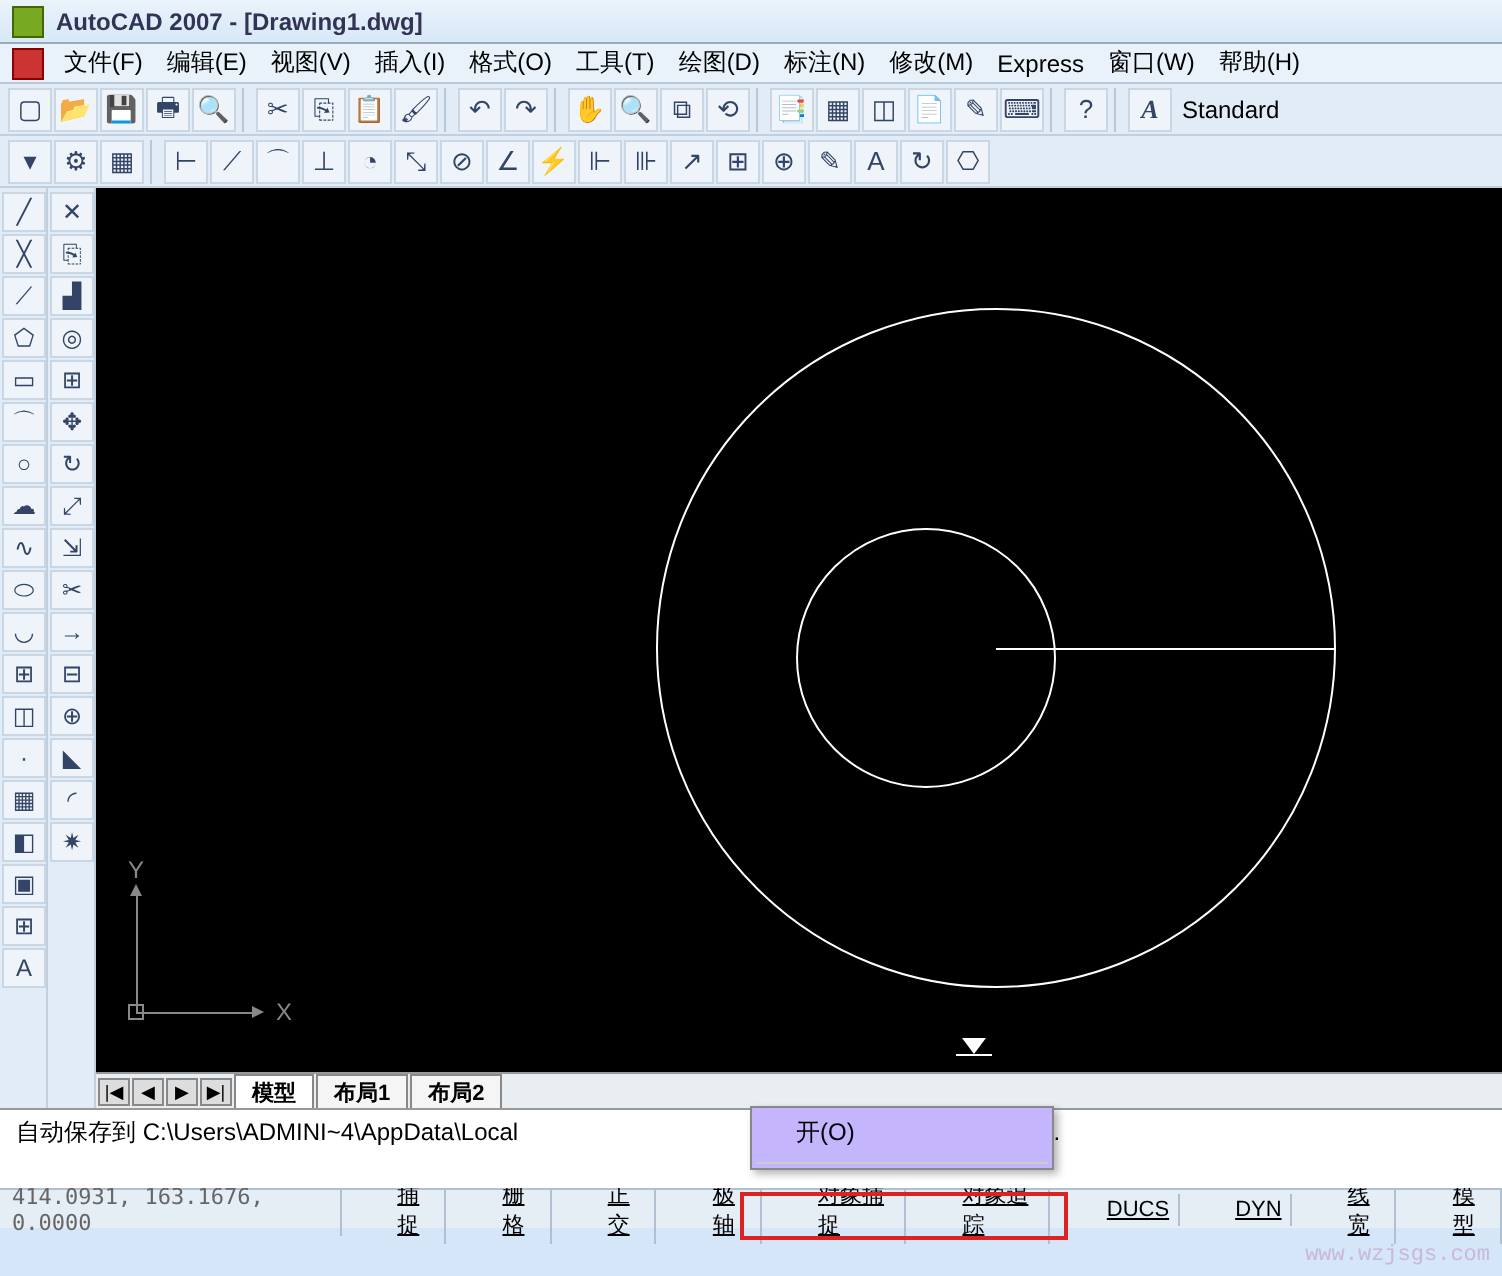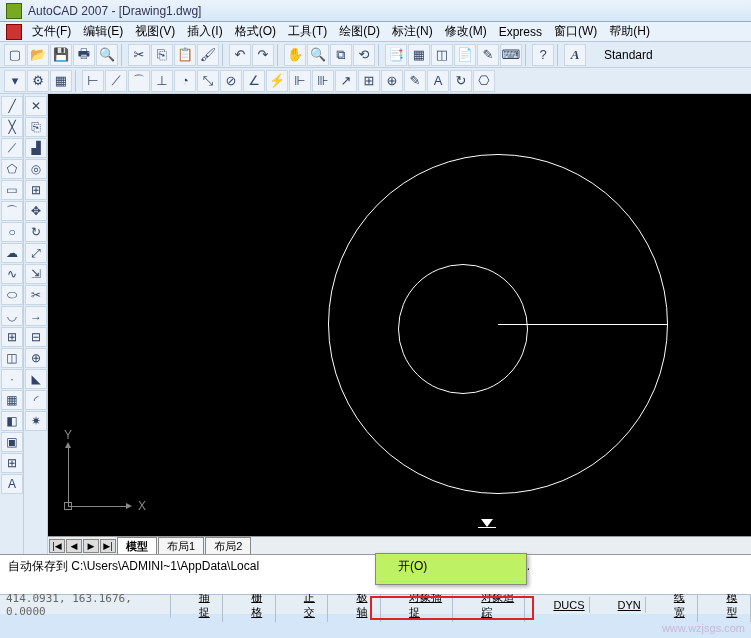--- a/index.html
+++ b/index.html
@@ -1,32 +1,32 @@
 <!DOCTYPE html>
 <html><head>
 <meta charset="utf-8">
 <style>
 * { margin:0; padding:0; box-sizing:border-box; font-family:"Microsoft YaHei","SimSun",sans-serif; font-size:12px; }
 body { width:751px; height:638px; background:#d4e6f7; overflow:hidden; position:relative; }
 
 
-.titlebar { height:22px; background:linear-gradient(#eaf3fb,#d7e8f8); display:flex; align-items:center; padding:0 6px; border-bottom:1px solid #9ab; }
+.titlebar { height:22px; background:linear-gradient(#eaf3fb,#d7e8f8); display:flex; align-items:center; padding:0 6px; border-bottom:1px solid #9ab;font-weight:bold; }
 .titlebar .appicon { width:16px; height:16px; background:#7a2; margin-right:6px; display:inline-block; border:1px solid #460; }
 .titlebar .title { color:#335; }
 
 
 .menubar { height:20px; background:#e9f2fb; display:flex; align-items:center; padding:0 2px; border-bottom:1px solid #b8c8d8;text-align:center; }
 .menubar .menuicon { width:16px; height:16px; background:#c33; margin:0 4px; border:1px solid #800; }
 .menubar .menuitem { padding:2px 6px; cursor:default; }
 
 
 .toolbar { height:26px; background:#e2ecf6; display:flex; align-items:center; padding:1px 4px; border-bottom:1px solid #c2d0de; gap:1px; }
 .tbtn { width:22px; height:22px; background:#eef4fa; border:1px solid #c9d6e3; display:flex; align-items:center; justify-content:center; cursor:pointer; font-size:13px; color:#346; }
 .tsep { width:4px; height:22px; border-left:1px solid #b8c8d8; margin:0 2px; }
-.toolbar .tlabel { width:70px; padding:2px 4px;margin-left:13px; }
+.toolbar .tlabel { width:70px; padding:2px 4px; }
 .toolbar .wsinput { width:150px; height:20px; background:#fff; border:1px solid #8ab; padding:0 4px; display:flex; align-items:center; }
 .toolbar .dimstyle { width:60px; height:20px; background:#fff; border:1px solid #8ab; padding:0 4px; display:flex; align-items:center;margin-top:48px; }
 
 
 .main { display:flex; height:460px; }
 .vtoolbar { width:24px; background:#e2ecf6; border-right:1px solid #c2d0de; display:flex; flex-direction:column; gap:1px; padding:2px 1px; }
 .vtoolbar.right-of { border-right:1px solid #c2d0de; }
 .vbtn { width:22px; height:20px; background:#eef4fa; border:1px solid #c9d6e3; display:flex; align-items:center; justify-content:center; font-size:12px; color:#346; cursor:pointer; }
 .canvaswrap { flex:1; display:flex; flex-direction:column; background:#000; position:relative; }
 .canvas { flex:1; background:#000; position:relative; overflow:hidden; }
@@ -44,43 +44,43 @@
 .ucs .box{ position:absolute; left:-4px; top:-4px; width:8px; height:8px; border:1px solid #888; }
 
 
 .midmark { position:absolute; left:430px; bottom:8px; }
 .midmark .tri{ width:0;height:0;border-left:6px solid transparent;border-right:6px solid transparent;border-top:8px solid #fff; margin:0 auto;}
 .midmark .bar{ width:18px;height:1px;background:#fff;margin-top:0;}
 
 
 .tabsrow { height:18px; background:#e9eef3; display:flex; align-items:center; border-top:1px solid #999; }
 .tabsrow .navbtn { width:16px;height:14px;border:1px solid #888;background:#ddd;display:flex;align-items:center;justify-content:center;font-size:9px;margin-left:1px;cursor:pointer;}
-.tabsrow .tab { padding:1px 8px;border:1px solid #888;border-bottom:none;background:#f5f5f5;margin-left:1px;font-size:11px;cursor:pointer;}
+.tabsrow .tab { padding:1px 8px;border:1px solid #888;border-bottom:none;background:#f5f5f5;margin-left:1px;font-size:11px;cursor:pointer;font-weight:bold;}
 .tabsrow .tab.active { background:#fff; font-weight:bold;}
 
 
 .cmdarea { background:#fff; border-top:1px solid #999; padding:2px 8px; height:40px; position:relative; overflow:hidden;}
 .cmdline { white-space:nowrap; font-family:"SimSun",monospace; font-size:13px; line-height:18px;}
 
 
 .statusbar { height:20px; background:#e5edf5; border-top:1px solid #b0c0d0; display:flex; align-items:center;gap:24px; }
 .statusbar .coord { width:190px; padding:0 6px; border-right:1px solid #b0c0d0; color:#666; font-family:monospace; font-size:11px;}
 .statusbar .stbtn { padding:2px 4px; border-right:1px solid #b0c0d0; cursor:pointer; font-size:11px;text-decoration:underline;}
 
 
-.contextmenu { position:absolute; left:375px; top:553px; width:152px; background:#bef264; border:1px solid #888; box-shadow:2px 2px 4px rgba(0,0,0,0.3); z-index:10; }
+.contextmenu { position:absolute; left:375px; top:553px; width:152px; background:#c4b5fd; border:1px solid #888; box-shadow:2px 2px 4px rgba(0,0,0,0.3); z-index:10; }
 .contextmenu .cmitem { padding:4px 22px; cursor:default; font-size:12px; position:relative;}
 .contextmenu .cmitem.hl { background:#cde3f8; border:1px solid #7ab; padding:3px 21px; }
 .contextmenu .cmsep { height:1px; background:#ccc; margin:2px 2px; }
 
 
 .redbox { position:absolute; left:370px; top:596px; width:164px; height:24px; border:2px solid #d22; z-index:11; pointer-events:none; }
 
 
-.wm { position:absolute; right:6px; bottom:4px; color:#c9b8d8; font-size:11px; font-family:Liberation Sans, sans-serif; z-index:12;}
+.wm { position:absolute; right:6px; bottom:4px; color:#c9b8d8; font-size:11px; font-family:Liberation Mono, monospace; z-index:12;}
 </style>
 </head>
 <body>
 
 <div class="titlebar">
   <span class="appicon"></span>
   <span class="title">AutoCAD 2007 - [Drawing1.dwg]</span>
 </div>
 
 <div class="menubar">
@@ -234,21 +234,21 @@
       <div class="navbtn">▶|</div>
       <div class="tab active">模型</div>
       <div class="tab">布局1</div>
       <div class="tab">布局2</div>
     </div>
   </div>
 </div>
 
 <div class="cmdarea">
   <div class="cmdline">
-    <span>自动保存到 </span><span>C:\Users\ADMINI~1\AppData\Local</span>
+    <span>自动保存到 </span><span>C:\Users\ADMINI~4\AppData\Local</span>
     <span style="display:inline-block;width:180px;"></span>
     <span>1_4604.sv$ ...</span>
   </div>
 </div>
 
 <div class="statusbar">
   <div class="coord">414.0931, 163.1676, 0.0000</div>
   <div class="stbtn">捕捉</div>
   <div class="stbtn">栅格</div>
   <div class="stbtn">正交</div>

